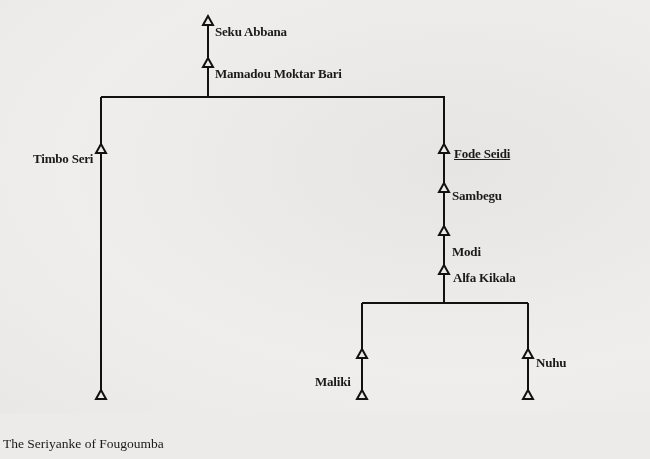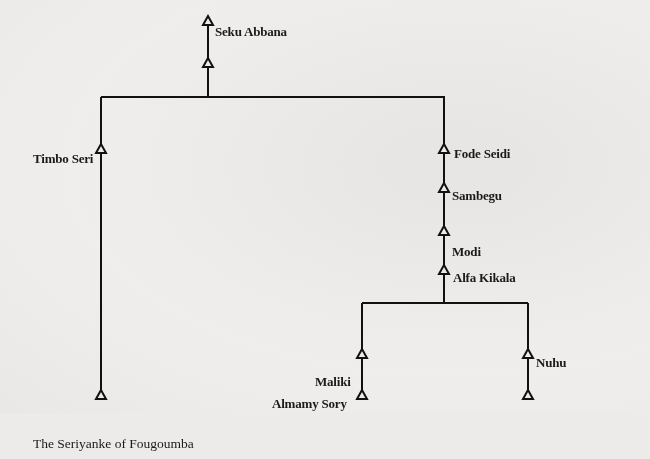--- a/index.html
+++ b/index.html
@@ -6,21 +6,21 @@
   body {
     width: 650px; height: 459px; overflow: hidden;
     background: #ecebe9;
     font-family: "Liberation Serif", "DejaVu Serif", serif;
     color: #1a1a1a;
   }
   .canvas { position: relative; width: 650px; height: 413px;
     background: radial-gradient(ellipse at 70% 40%, #e6e5e3 0%, #efeeec 60%, #e9e8e6 100%); }
   svg.tree { position: absolute; left: 0; top: 0; }
   .lbl { position: absolute; font-size: 13px; font-weight: bold; white-space: nowrap; letter-spacing: -0.2px; }
-  .cap { position: absolute; font-size: 13.5px; white-space: nowrap; margin-left: 30px; }
+  .cap { position: absolute; font-size: 13.5px; white-space: nowrap; }
 </style>
 </head>
 <body>
 
 <div class="canvas">
   <svg class="tree" width="650" height="459">
     <g stroke="#111" stroke-width="2" fill="none">
 
       <line x1="208" y1="20" x2="208" y2="97"></line>
 
@@ -44,23 +44,23 @@
       <polygon points="444,226 439,235 449,235"></polygon>
       <polygon points="444,265 439,274 449,274"></polygon>
       <polygon points="362,349 357,358 367,358"></polygon>
       <polygon points="362,390 357,399 367,399"></polygon>
       <polygon points="528,349 523,358 533,358"></polygon>
       <polygon points="528,390 523,399 533,399"></polygon>
     </g>
   </svg>
 
   <span class="lbl" style="left:215px;top:24px;">Seku Abbana</span>
+  <span class="lbl" style="left:215px;top:66px;">Mamadou Moktar Bari</span>
   <span class="lbl" style="left:33px;top:151px;">Timbo Seri</span>
-  <span class="lbl" style="left:454px;top:146px;">Fode Seidi</span>
+  <span class="lbl" style="left:454px;top:146px;text-decoration:underline;">Fode Seidi</span>
   <span class="lbl" style="left:452px;top:188px;">Sambegu</span>
   <span class="lbl" style="left:452px;top:244px;">Modi</span>
   <span class="lbl" style="left:453px;top:270px;">Alfa Kikala</span>
   <span class="lbl" style="left:315px;top:355px;margin-top:19px;">Maliki</span>
-  <span class="lbl" style="left:272px;top:396px;">Almamy Sory</span>
   <span class="lbl" style="left:536px;top:355px;">Nuhu</span>
 
   <span class="cap" style="left:3px;top:436px;">The Seriyanke of Fougoumba</span>
 </div>
 
 </body></html>

